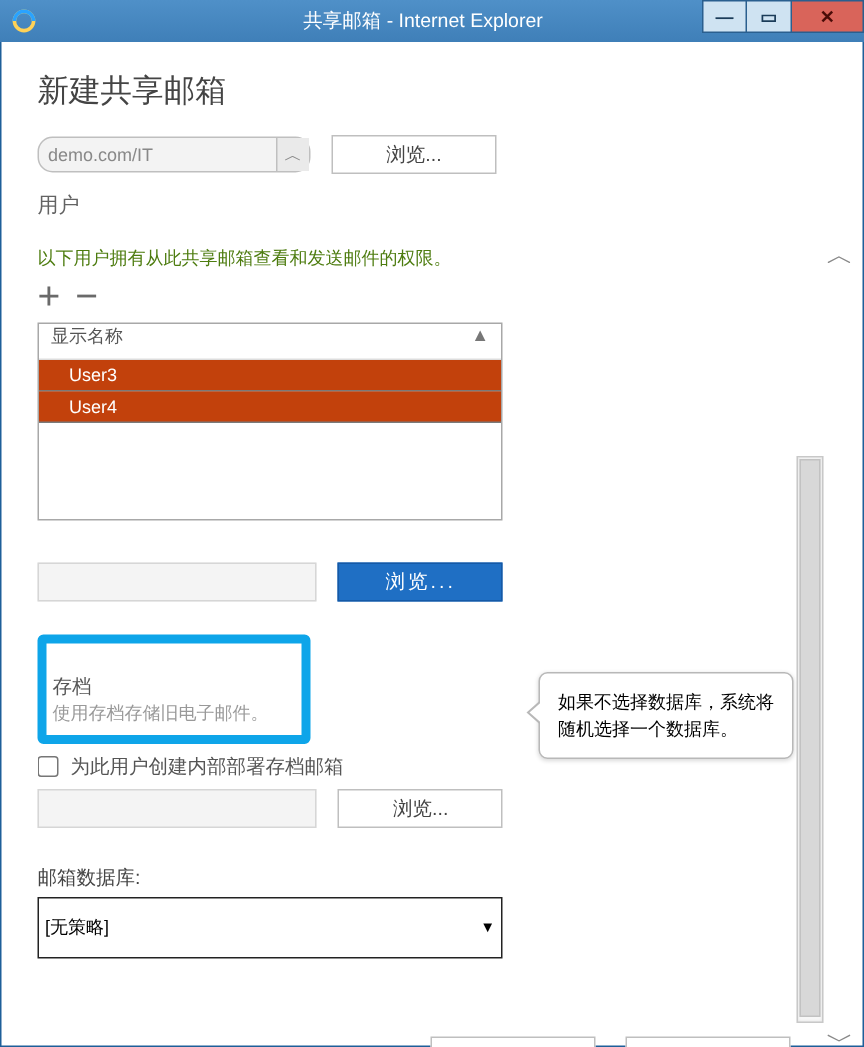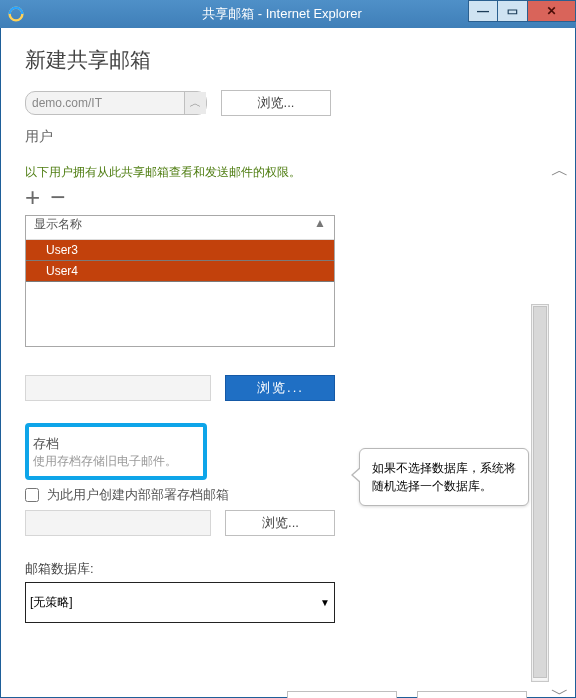--- a/index.html
+++ b/index.html
@@ -50,21 +50,21 @@
       padding-left:20px; border-bottom:1px solid #7a7a7a; }
 
     .field-row { margin-top:28px; }
     .field-label { color:#555; font-size:13px; margin-bottom:4px; }
     .input-flat { border:1px solid #d6d6d6; background:#f4f4f4; height:26px; width:186px; display:inline-block;
       vertical-align:top; }
     .btn-blue { border:1px solid #1559a6; background:#1f6fc4; color:#fff; height:26px; width:110px; font-size:13px;
       display:inline-flex;align-items:center;justify-content:center; margin-left:10px; letter-spacing:2px; }
 
     
-    .highlight-box { border:4px solid #0ea5e9; border-radius:4px; padding:8px 8px 6px 4px; width:182px;
+    .highlight-box { border:6px solid #0ea5e9; border-radius:4px; padding:20px 8px 6px 4px; width:182px;
       margin-top:22px; }
     .highlight-box .t { color:#555; font-size:13px; }
     .highlight-box .s { color:#999; font-size:12px; }
 
     .cb-row { display:flex; align-items:center; gap:8px; margin-top:6px; font-size:13px; color:#555; }
     .cb-row input { width:14px; height:14px; }
 
     .abp-label { color:#444; font-size:13px; margin-top:24px; }
     .select-wide { border:1px solid #222; height:41px; width:310px; margin-top:4px; font-size:12px; padding:16px 4px;
       display:flex;align-items:center;justify-content:space-between; }

